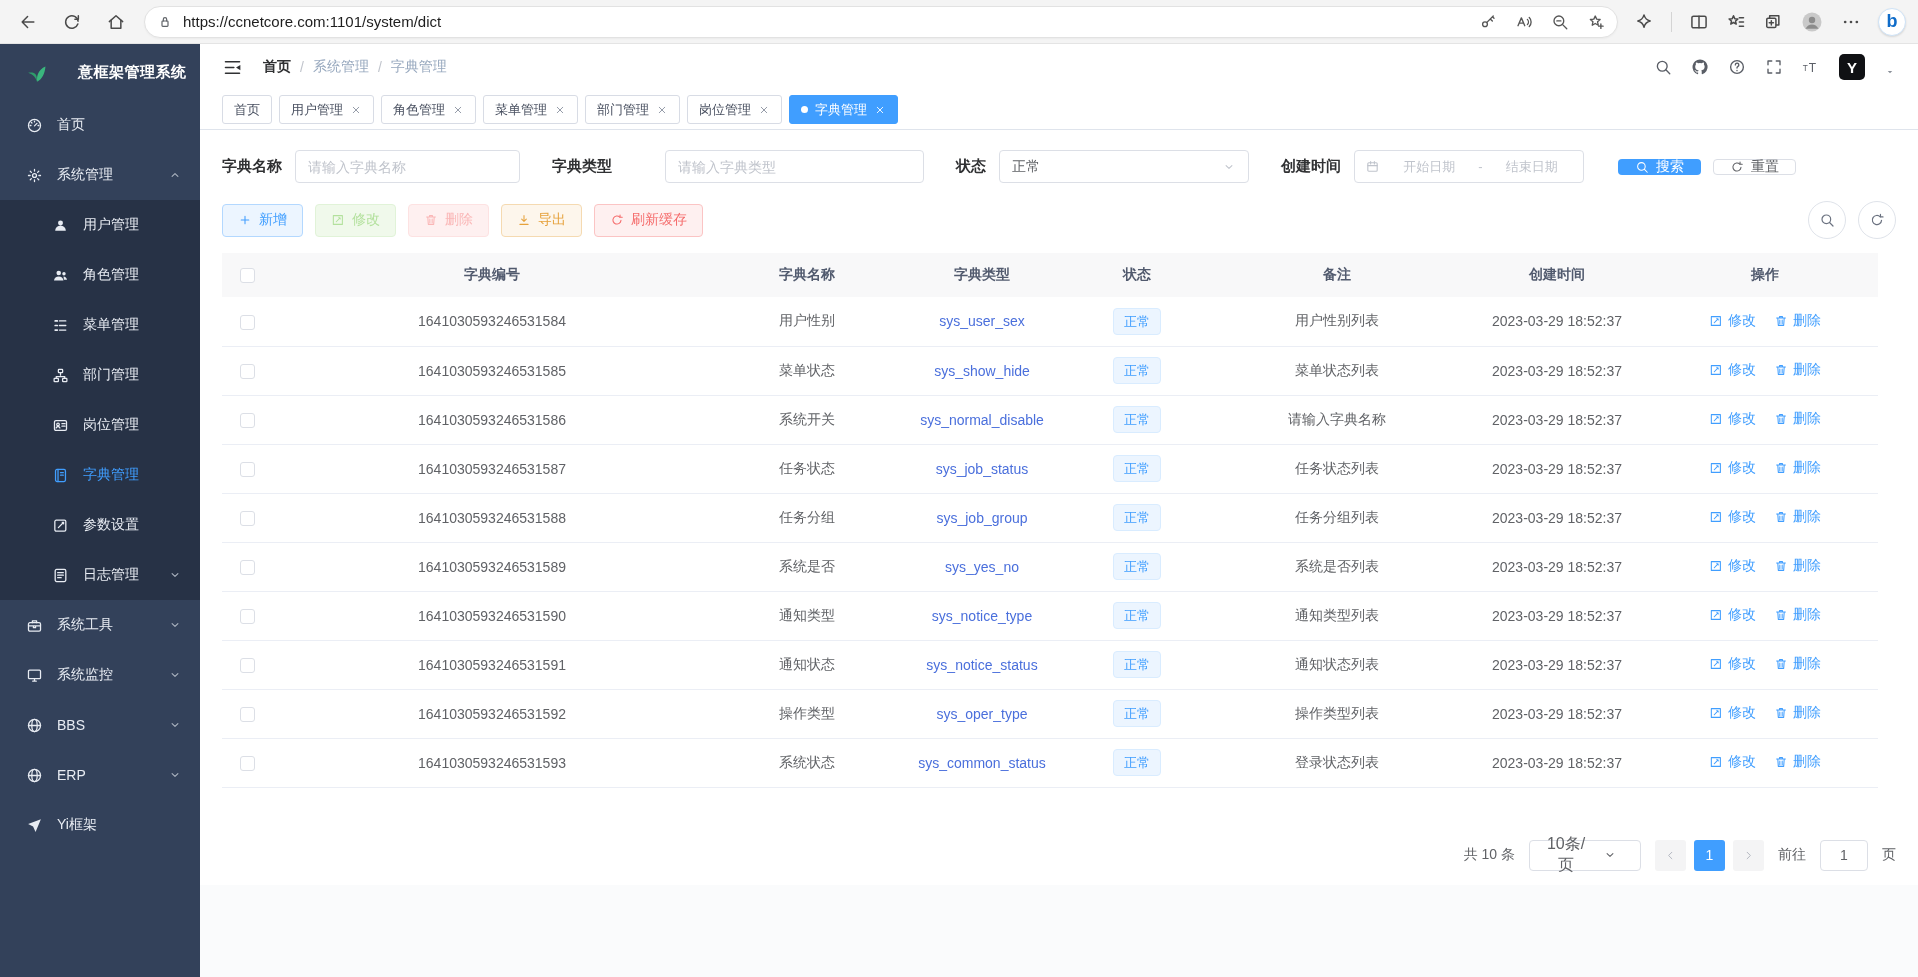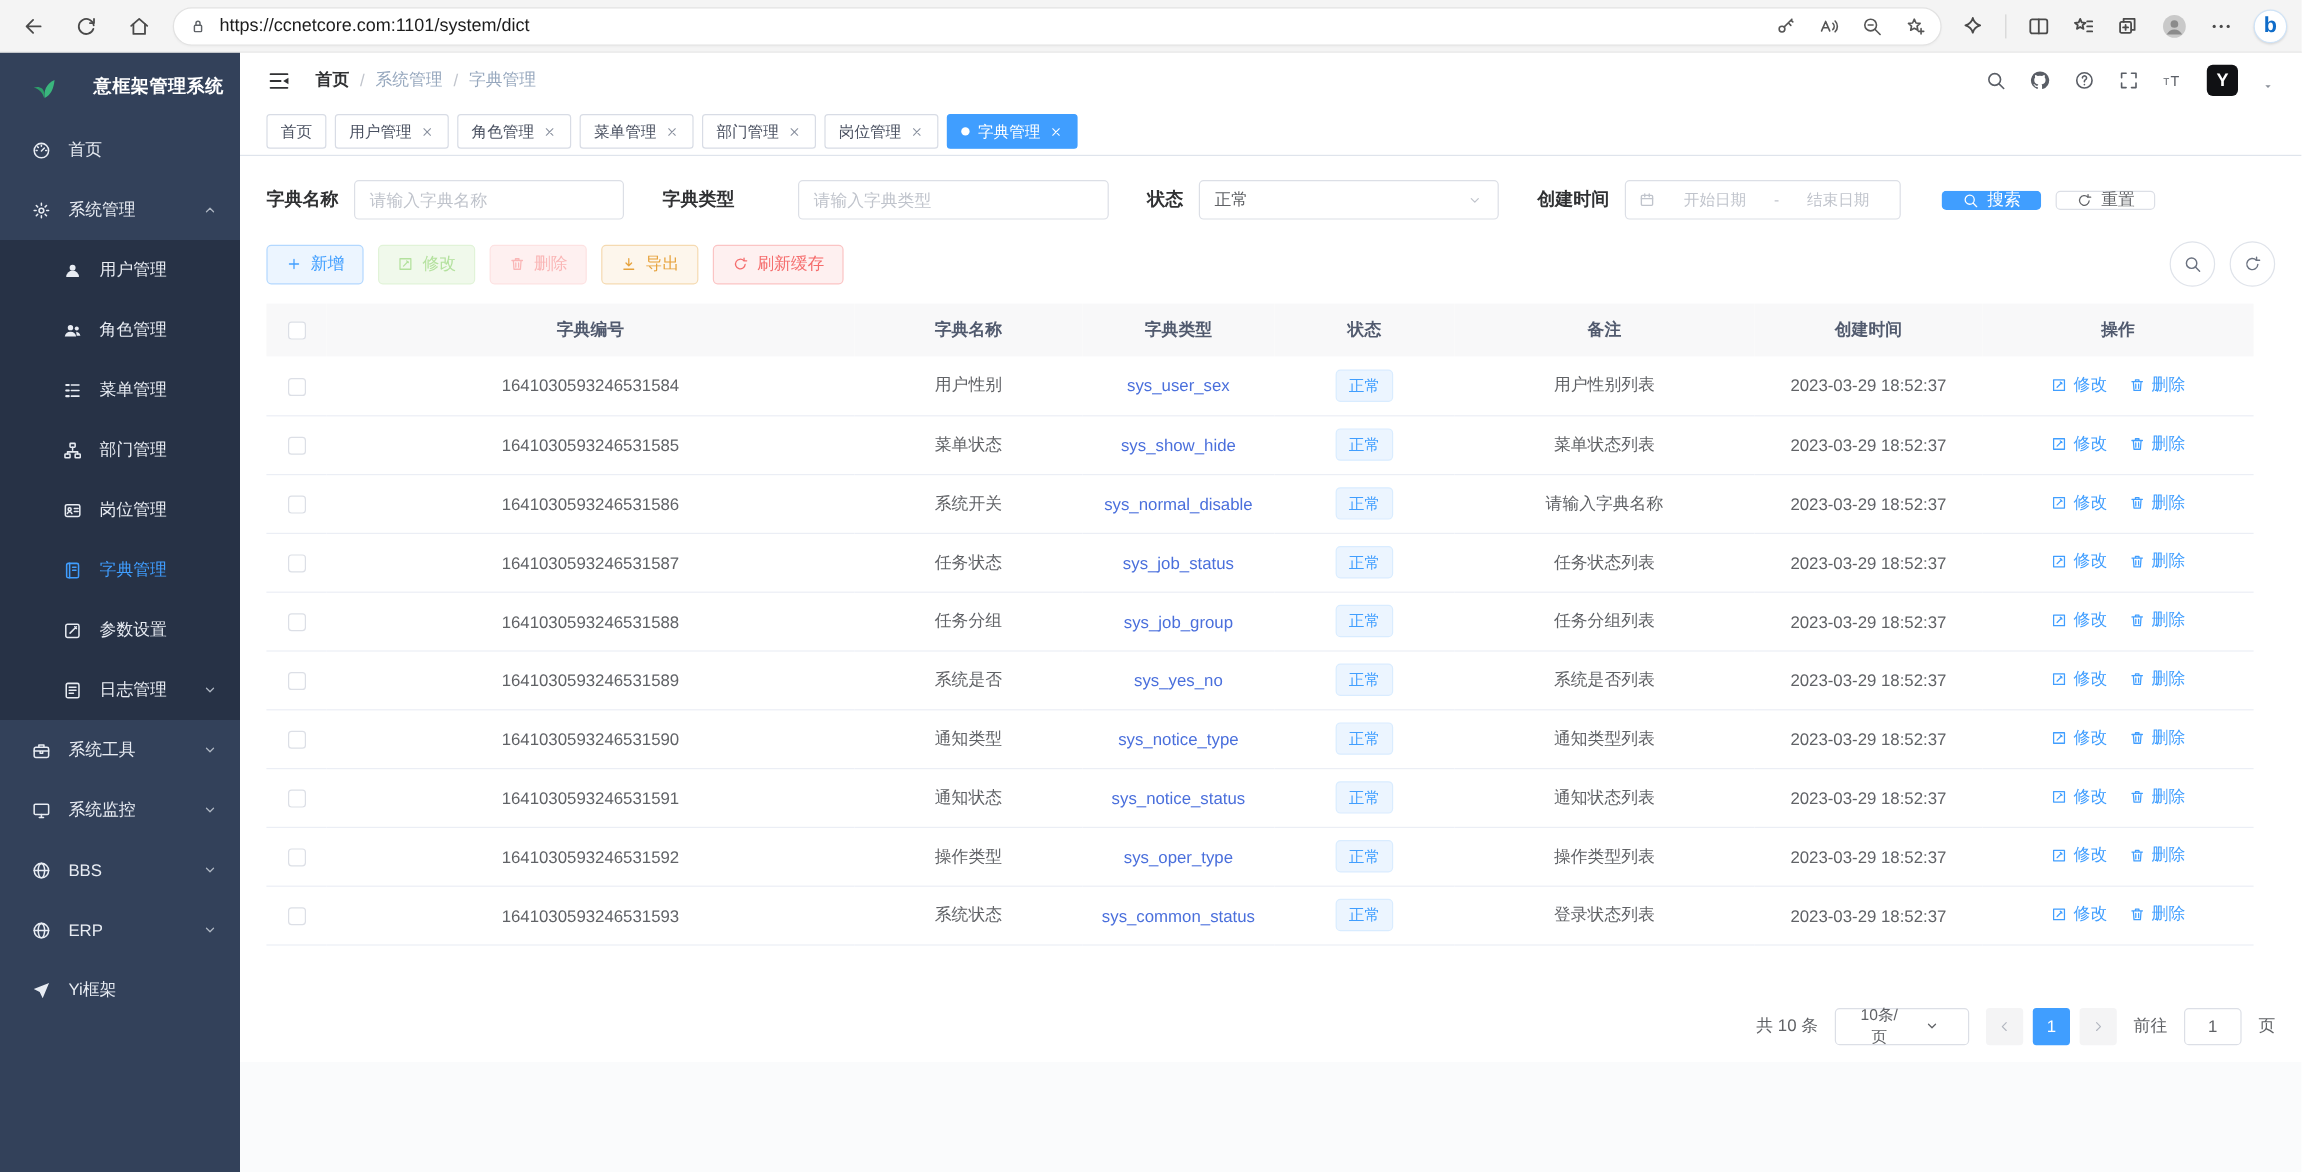--- a/index.html
+++ b/index.html
@@ -93,21 +93,21 @@
   .chk{width:15px;height:15px;border:1px solid #dcdfe6;border-radius:3px;background:#fff;display:inline-block;cursor:pointer;vertical-align:middle}
   .type-link{color:#4a6fdc;cursor:pointer;text-decoration:none}
   .badge{display:inline-block;background:#ecf5ff;border:1px solid #d9ecff;color:var(--primary,#409eff);font-size:13px;line-height:1;padding:6px 10px;border-radius:4px}
   .op-link{display:inline-flex;align-items:center;gap:5px;color:var(--primary,#409eff);font-size:14px;cursor:pointer}
   .op-link .b-ic{width:14px;height:14px}
   .op-gap{display:inline-block;width:18px}
 
   
   .pagination{position:absolute;right:22px;top:772px;height:78px;display:flex;align-items:center;gap:14px;font-size:14px;color:#606266}
   .pg-select{width:112px;height:31px;border:1px solid #dcdfe6;border-radius:4px;display:flex;align-items:center;padding:0 8px 0 14px;cursor:pointer;background:#fff}
-  .pg-select span{flex:1;font-size:13px;color:#606266;text-align:center}
+  .pg-select span{flex:1;font-size:16px;color:#606266;text-align:center}
   .pg-btn{width:31px;height:31px;border-radius:3px;background:#f4f4f5;color:#b2b6bf;display:flex;align-items:center;justify-content:center;cursor:pointer;font-size:14px}
   .pg-btn .b-ic{width:13px;height:13px}
   .pg-cur{width:31px;height:31px;border-radius:3px;background:var(--primary,#409eff);color:#fff;display:flex;align-items:center;justify-content:center;font-size:14px;cursor:pointer}
   .pg-goto-input{width:48px;height:31px;border:1px solid #dcdfe6;border-radius:4px;text-align:center;font-size:14px;color:#606266;outline:none;font-family:inherit}
   .pager-group{display:flex;align-items:center;gap:8px}
 
   .main-footer{position:absolute;left:0;right:0;bottom:0;height:92px;background:#fafbfc}
 </style>
 </head>
 <body>

